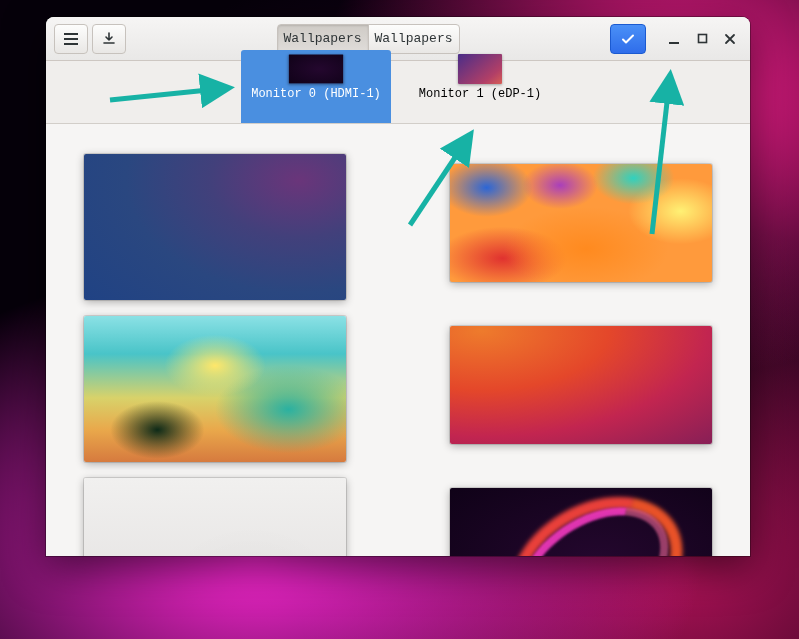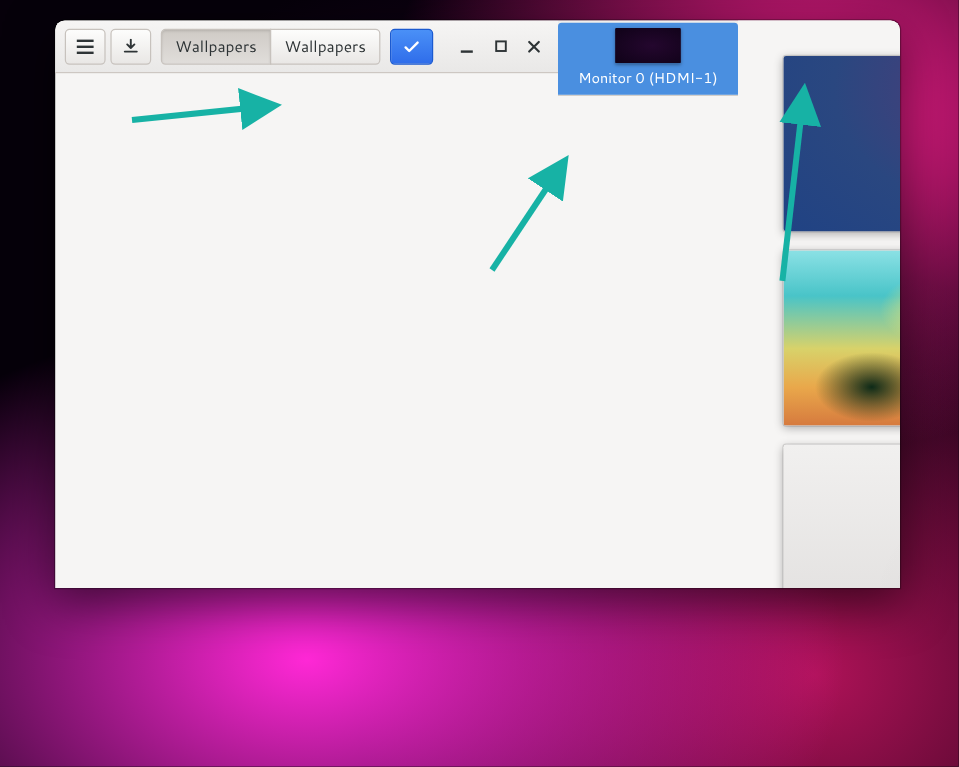--- a/index.html
+++ b/index.html
@@ -17,26 +17,27 @@
       radial-gradient(ellipse 1400px 900px at 32% 86%, #ff28d6 0%, transparent 32%),
       radial-gradient(ellipse 900px 700px at 85% 15%, #ff1f93 0%, transparent 40%),
       radial-gradient(ellipse 800px 700px at 85% 88%, #af1258 0%, transparent 48%),
       radial-gradient(ellipse 260px 320px at 94% 54%, #090210 0%, transparent 62%),
       radial-gradient(circle at 50% 50%, #2a0030 0%, #06000a 70%),
       #07000d;
   }
   .window {
     position: absolute;
     left: 46px; top: 17px;
-    width: 704px; height: 473px;
+    width: 704px; height: 539px;
     background: #f6f5f4;
     border-radius: 8px 8px 0 0;
     box-shadow: 0 12px 40px rgba(0,0,0,0.55), 0 0 0 1px rgba(0,0,0,0.3);
-    display: flex; flex-direction: row;
+    display: flex; flex-direction: column;
     overflow: hidden;
+    font-family: Liberation Mono, monospace;
   }
   .titlebar {
     height: 44px;
     background: linear-gradient(#f6f5f4, #e9e8e7);
     border-bottom: 1px solid #cdc7c2;
     display: flex; align-items: center;
     padding: 0 8px; gap: 4px;
   }
   .btn {
     height: 30px;
@@ -75,21 +76,21 @@
   .monitor-bar {
     height: 63px;
     background: #f0eeec;
     border-bottom: 1px solid #d2cec9;
     display: flex; justify-content: center; align-items: flex-end;
     gap: 14px;
   }
   .monitor-tab {
     width: 150px;
     display: flex; flex-direction: column; align-items: center;
-    padding: 4px 0 6px 0;
+    padding: 4px 0 22px 0;
     cursor: pointer;
     border-radius: 3px 3px 0 0;
     gap: 3px;
   }
   .monitor-tab.selected {
     background: #4a8fe0;
     color: #fff;
   }
   .monitor-tab .thumb {
     width: 56px; height: 30px;
@@ -228,20 +229,24 @@
       <svg width="12" height="12" viewBox="0 0 12 12">
           <path d="M2 2 L10 10 M10 2 L2 10" stroke="#2e3436" stroke-width="1.8" stroke-linecap="round"></path>
         </svg>
     </div>
   </div>
 
   <div class="monitor-bar">
     <div class="monitor-tab selected">
       <div class="thumb wp-glow" style="transform:scale(.98);"></div>
       <div class="label">Monitor 0 (HDMI-1)</div>
+    </div>
+    <div class="monitor-tab">
+      <div class="thumb wp-purpgrad" style="width:44px;height:30px;"></div>
+      <div class="label">Monitor 1 (eDP-1)</div>
     </div>
   </div>
 
   <div class="content">
     <div class="grid">
       <div class="wall wp-navy"></div>
       <div class="wall small wp-rainbow col2-off" style="justify-self:end;"></div>
 
       <div class="wall wp-painting"></div>
       <div class="wall small wp-orange col2-off" style="justify-self:end;"></div>

